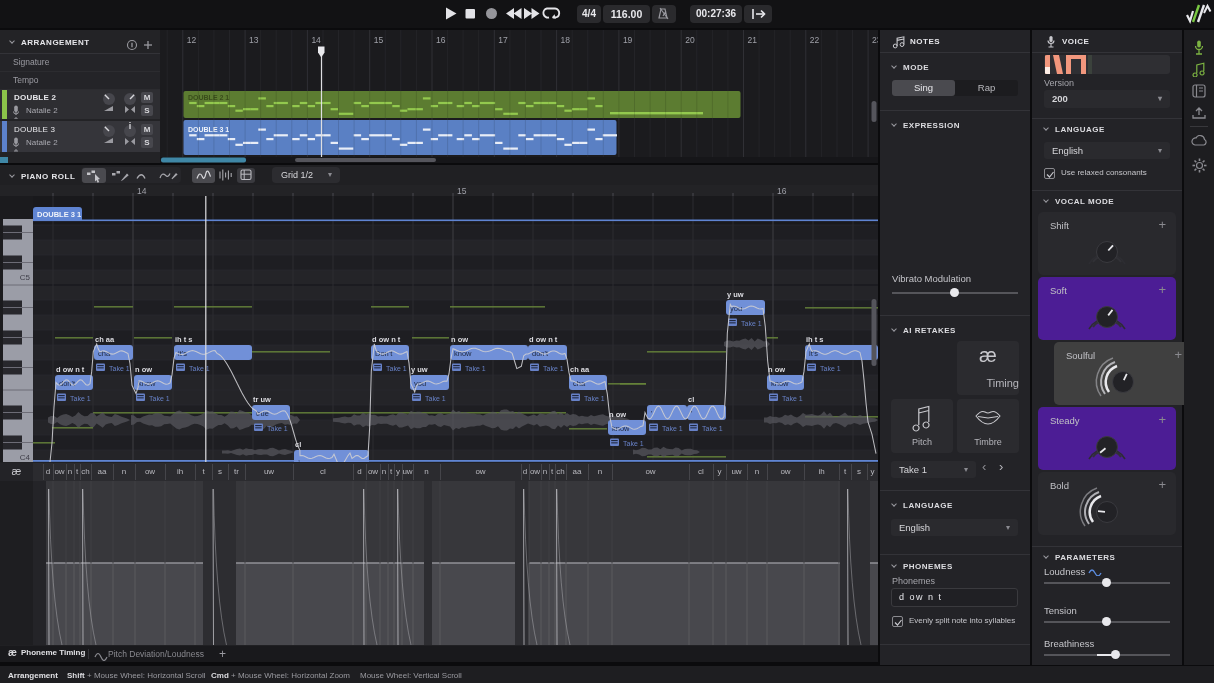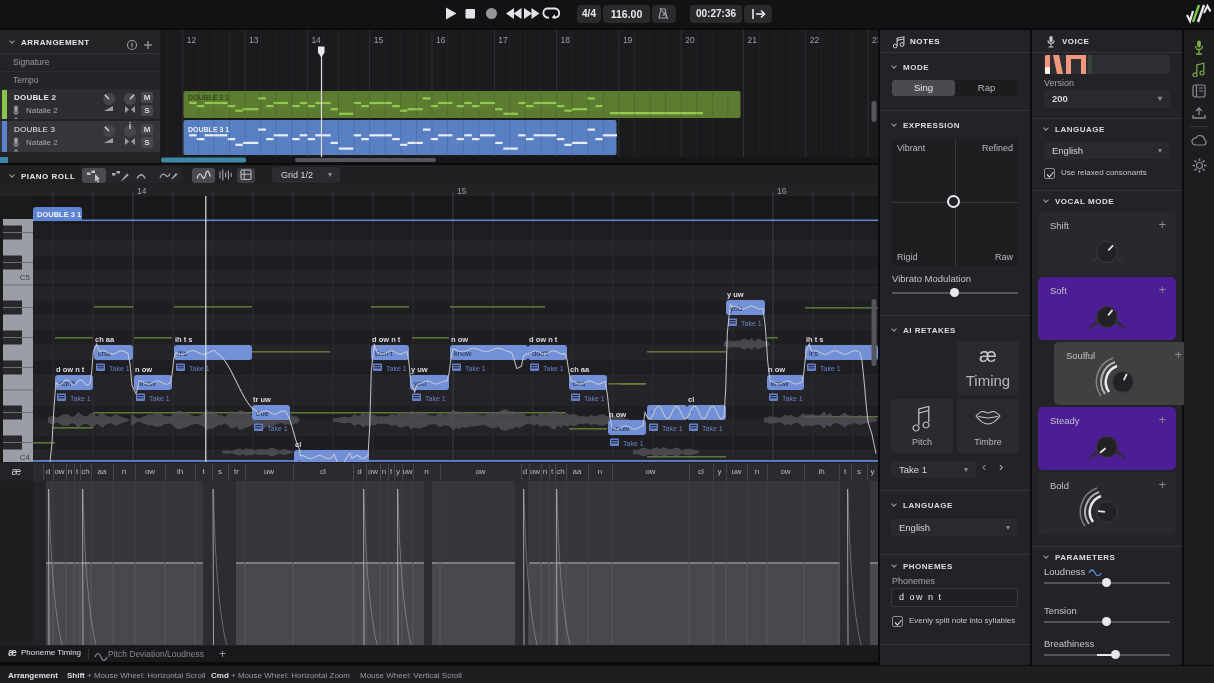--- a/index.html
+++ b/index.html
@@ -795,21 +795,21 @@
       <path d="M524,645 L523.5,489" stroke="#c5c5ca" stroke-width="0.9" opacity="0.85" fill="none"></path>
       <path d="M524,489 Q526,598 537,645" stroke="#c5c5ca" stroke-width="0.8" fill="none" opacity="0.5"></path>
       <path d="M557,645 L556.5,489" stroke="#c5c5ca" stroke-width="0.9" opacity="0.85" fill="none"></path>
       <path d="M557,489 Q559,598 570,645" stroke="#c5c5ca" stroke-width="0.8" fill="none" opacity="0.5"></path>
       <path d="M848,645 L847.5,489" stroke="#c5c5ca" stroke-width="0.9" opacity="0.85" fill="none"></path>
       <path d="M848,489 Q850,598 861,645" stroke="#c5c5ca" stroke-width="0.8" fill="none" opacity="0.5"></path>
     </svg>
 
  <div class="abs" style="left:0;top:481px;width:878px;height:16px;background:#19191c">
   <div class="abs" style="left:8px;top:1px;color:#d8d8dc;font-size:10px;font-weight:bold">æ</div>
-  <div class="abs" style="left:21px;top:2px;color:#e0e0e4;font-size:8px;font-weight:normal">Phoneme Timing</div>
+  <div class="abs" style="left:21px;top:2px;color:#e0e0e4;font-size:8px;font-weight:bold">Phoneme Timing</div>
       <div class="abs" style="left:88px;top:3px;width:1px;height:10px;background:#333338"></div>
   <svg class="abs" width="14" height="12" style="left:94px;top:3px">
         <path d="M1,8 q3,-7 6,0 q3,7 6,0" stroke="#8a8a90" fill="none" stroke-width="1.2"></path>
       </svg>
   <div class="abs" style="left:108px;top:2.5px;color:#8a8a90;font-size:8.5px">Pitch Deviation/Loudness</div>
   <div class="abs" style="left:219px;top:1px;color:#9a9aa0;font-size:12px">+</div>
  </div>
 </div>
 
 <div class="abs" style="left:880px;top:30px;width:150px;height:635px;background:#232327">
@@ -820,37 +820,28 @@
     </svg>
  <div class="abs hdr" style="left:30px;top:7px">NOTES</div>
  <div class="divid" style="top:22px"></div>
  <div class="abs sech" style="left:12px;top:33px"><i class="cv"></i>MODE</div>
  <div class="abs" style="left:12px;top:50px;width:126px;height:16px;background:#1c1c1f;border-radius:3px">
    <div class="abs" style="left:0;top:0;width:63px;height:16px;background:#4a4a4f;border-radius:3px;color:#e8e8ec;font-size:9.5px;text-align:center;line-height:16px">Sing</div>
    <div class="abs" style="left:63px;top:0;width:63px;height:16px;color:#b8b8bd;font-size:9.5px;text-align:center;line-height:16px">Rap</div>
  </div>
  <div class="divid" style="top:80px"></div>
  <div class="abs sech" style="left:12px;top:91px"><i class="cv"></i>EXPRESSION</div>
- <div class="abs" style="left:12px;top:109px;width:126px;height:127px;background:#1e1e21">
-   <div class="abs" style="left:63px;top:0;width:1px;height:127px;background:#38383d"></div>
-   <div class="abs" style="left:0;top:63px;width:126px;height:1px;background:#38383d"></div>
-   <div class="abs" style="left:5px;top:4px;color:#b9b9be;font-size:9px">Vibrant</div>
-   <div class="abs" style="right:5px;top:4px;color:#b9b9be;font-size:9px">Refined</div>
-   <div class="abs" style="left:5px;bottom:4px;color:#b9b9be;font-size:9px">Rigid</div>
-   <div class="abs" style="right:5px;bottom:4px;color:#b9b9be;font-size:9px">Raw</div>
-   <div class="abs" style="left:55px;top:56px;width:13px;height:13px;border:2px solid #e8e8ec;border-radius:50%;background:#232327"></div>
- </div>
  <div class="abs" style="left:12px;top:243px;color:#c5c5ca;font-size:9.5px">Vibrato Modulation</div>
  <div class="abs" style="left:12px;top:262px;width:126px;height:2px;background:#55555a"></div>
  <div class="abs" style="left:70px;top:258px;width:9px;height:9px;background:#e8e8ec;border-radius:50%"></div>
  <div class="divid" style="top:285px"></div>
  <div class="abs sech" style="left:12px;top:296px"><i class="cv"></i>AI RETAKES</div>
  <div class="abs" style="left:77px;top:311px;width:62px;height:54px;background:#2b2b2f;border-radius:4px">
    <div style="position:absolute;top:3px;width:100%;text-align:center;color:#c8c8cd;font-size:20px">æ</div>
-   <div style="position:absolute;bottom:6px;width:100%;text-align:center;color:#b5b5bb;font-size:15px">Timing</div>
+   <div style="position:absolute;bottom:6px;width:100%;text-align:right;color:#b5b5bb;font-size:11px">Timing</div>
  </div>
  <div class="abs" style="left:77px;top:369px;width:62px;height:54px;background:#2b2b2f;border-radius:4px">
    <svg width="62" height="36">
         <path d="M19,17 q5,-6 9,-4 q2,1 3,1 q1,0 3,-1 q4,-2 9,4 q-6,8 -12,8 q-6,0 -12,-8 Z" stroke="#c8c8cd" fill="none" stroke-width="1.1"></path>
         <path d="M21,17.5 q10,3 20,0" stroke="#c8c8cd" fill="none" stroke-width="1"></path>
       </svg>
    <div style="position:absolute;bottom:6px;width:100%;text-align:center;color:#b5b5bb;font-size:9px">Timbre</div>
  </div>
  <div class="abs" style="left:11px;top:369px;width:62px;height:54px;background:#2b2b2f;border-radius:4px">
    <svg width="62" height="36">

